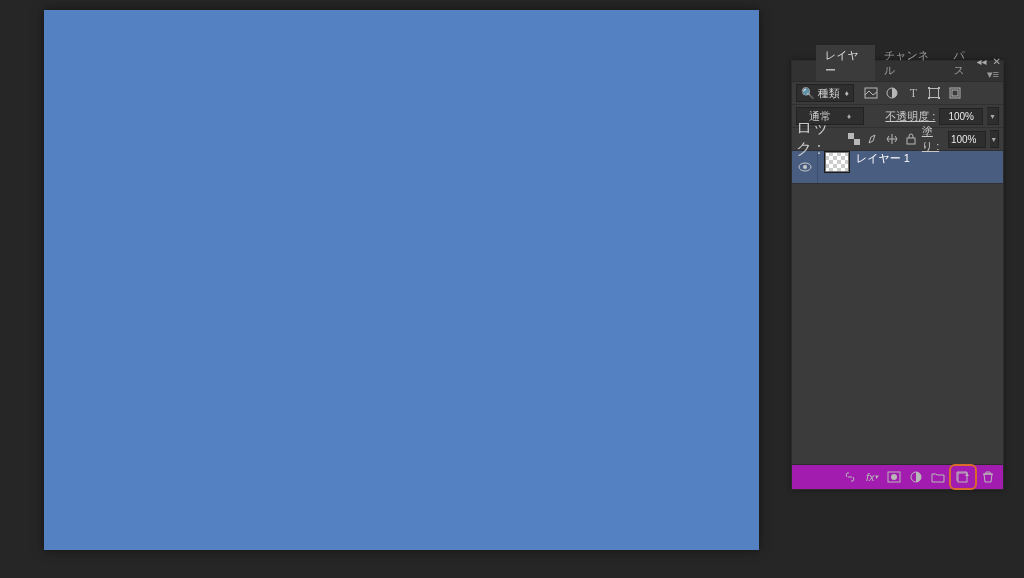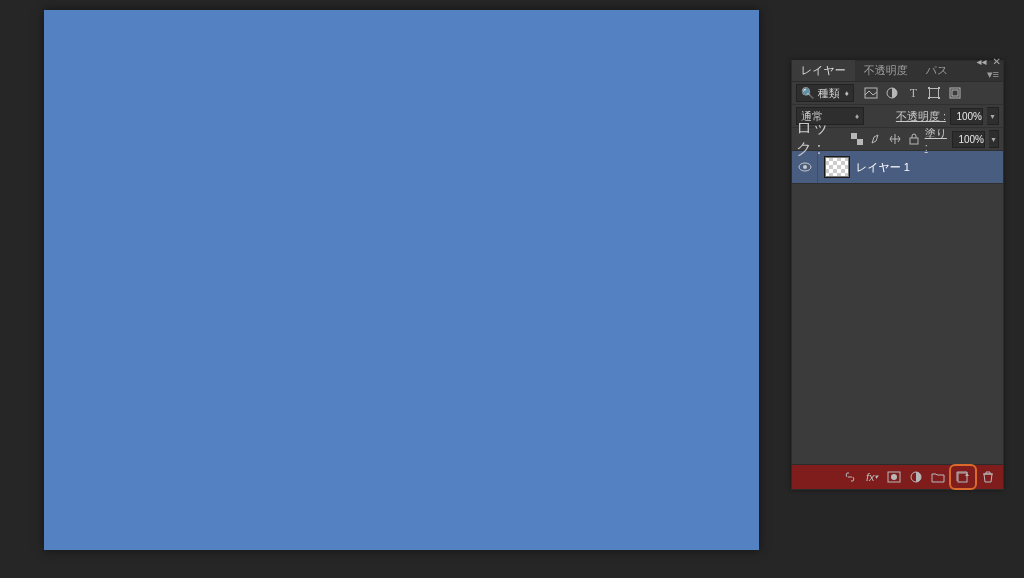--- a/index.html
+++ b/index.html
@@ -6,85 +6,85 @@
   html, body { width: 1024px; height: 578px; background: #262626; overflow: hidden; }
   .stage { position: absolute; left: 0; top: 0; width: 790px; height: 578px; display: flex; align-items: center; justify-content: center; }
   .canvas { position: absolute; top: 10px; left: 44px; width: 715px; height: 540px; background: #5381c1; box-shadow: 0 0 10px rgba(0,0,0,0.5); }
 
   .panel { position: absolute; top: 60px; right: 20px; width: 213px; background: #3b3b3b; color: #c9c9c9; font-size: 11px; border: 1px solid #2c2c2c; box-shadow: 0 0 5px rgba(0,0,0,0.4); }
   .panel-topicons { position: absolute; top: -5px; right: 2px; display: flex; gap: 6px; color: #aaa; font-size: 10px; }
   .panel-topicons span { cursor: pointer; }
 
   .tabs { display: flex; align-items: flex-end; height: 21px; background: #323232; border-bottom: 1px solid #2b2b2b; }
   .tab { padding: 3px 9px 3px 9px; font-size: 11px; color: #9c9c9c; cursor: pointer; }
-  .tab.active { background: #3b3b3b; color: #dcdcdc; }
+  .tab.active { background: #3b3b3b; color: #dcdcdc; margin-left: 24px; }
   .tab-menu { margin-left: auto; padding: 0 4px; font-size: 11px; color: #9c9c9c; cursor: pointer; }
 
   .row { display: flex; align-items: center; height: 23px; padding: 0 4px; gap: 4px; background: #3b3b3b; border-bottom: 1px solid #303030; }
 
   .filter-select { display: flex; align-items: center; height: 18px; background: #2e2e2e; border: 1px solid #222; padding: 0 4px; gap: 3px; cursor: pointer; }
   .filter-select .mag { font-size: 11px; color: #bbb; }
   .filter-select .txt { font-size: 11px; color: #dcdcdc; text-align: center; }
   .filter-select .dd { font-size: 8px; color: #bbb; margin-left: 2px; }
 
   .filter-icons { display: flex; gap: 6px; margin-left: 6px; }
   .f-ico { width: 15px; height: 15px; display: flex; align-items: center; justify-content: center; color: #b8b8b8; cursor: pointer; }
   .f-ico svg { width: 14px; height: 14px; display: block; }
   .f-ico.txt-ico { font-size: 12px; font-family: Georgia, serif; }
 
-  .blend-select { display: flex; align-items: center; flex: 0 0 68px; height: 18px; background: #2e2e2e; border: 1px solid #222; padding: 0 4px; justify-content: space-between; cursor: pointer; }
+  .blend-select { display: flex; align-items: center; flex: 0 0 68px; height: 18px; background: #2e2e2e; border: 1px solid #222; padding: 0 12px; justify-content: space-between; cursor: pointer; }
   .blend-select .dd { font-size: 8px; color: #aaa; }
   .opacity-label { margin-left: auto; font-size: 11px; color: #c9c9c9; text-decoration: underline; }
-  .pct-box { display: flex; align-items: center; height: 17px; background: #2e2e2e; border: 1px solid #222; padding: 0 0; font-size: 10px; color: #eaeaea; min-width: 33px; justify-content: flex-end; }
+  .pct-box { display: flex; align-items: center; height: 17px; background: #2e2e2e; border: 1px solid #222; padding: 0 8px; font-size: 10px; color: #eaeaea; min-width: 33px; justify-content: flex-end; }
   .pct-btn { width: 12px; height: 18px; background: #2e2e2e; border: 1px solid #222; border-left: none; display: flex; align-items: center; justify-content: center; cursor: pointer; color:#aaa; font-size:8px;}
 
   .lock-label { font-size: 16px; color: #c9c9c9; }
   .lock-icons { display: flex; gap: 5px; margin-left: 2px; }
   .l-ico { width: 14px; height: 14px; display: flex; align-items: center; justify-content: center; color: #b8b8b8; cursor: pointer; }
   .l-ico svg { width: 12px; height: 12px; }
 
   .layers { background: #3b3b3b; }
-  .layer { display: flex; align-items: center; height: 33px; border-bottom: 1px solid #303030; cursor: pointer; }
+  .layer { display: flex; align-items: flex-start; height: 33px; border-bottom: 1px solid #303030; cursor: pointer; }
   .layer.selected { background: #495d80; color: #fff; }
   .layer .eye { width: 26px; display: flex; align-items: center; justify-content: center; color: #c9c9c9; cursor: pointer; border-right: 1px solid #303030; height: 100%; }
   .layer.selected .eye { border-right-color: #3c4e6d; }
   .layer .eye svg { width: 14px; height: 14px; }
   .thumb { width: 26px; height: 22px; margin: 0 6px; border: 1px solid #1a1a1a; box-shadow: 0 0 0 1px #777 inset; }
   .thumb.trans { 
     background: 
       linear-gradient(45deg,#ccc 25%,transparent 25%,transparent 75%,#ccc 75%),
       linear-gradient(45deg,#ccc 25%,transparent 25%,transparent 75%,#ccc 75%);
     background-color:#fff; background-size:8px 8px; background-position:0 0,4px 4px;
   }
   .thumb.color { background:#5381c1; }
   .layer .name { font-size: 11px; }
   .layers-empty { height: 280px; background: #3b3b3b; }
 
-  .footer { display: flex; align-items: center; height: 25px; padding: 8px 4px; gap: 0; background: #7f1d1d; border-top: 1px solid #2b2b2b; justify-content: flex-end; }
+  .footer { display: flex; align-items: center; height: 25px; padding: 8px 4px; gap: 0; background: #a21caf; border-top: 1px solid #2b2b2b; justify-content: flex-end; }
   .ft-ico { width: 22px; height: 20px; display: flex; align-items: center; justify-content: center; color: #b8b8b8; cursor: pointer; }
   .ft-ico svg { width: 14px; height: 14px; }
   .ft-spacer { flex: 1; }
   .highlight { border: 2px solid #d96a2b; border-radius: 6px; padding: 1px; }
 </style>
 </head>
 <body>
 
 <div class="stage">
   <div class="canvas"></div>
 </div>
 
 <div class="panel">
   <div class="panel-topicons">
     <span>◂◂</span>
     <span>✕</span>
   </div>
 
   <div class="tabs">
     <div class="tab active">レイヤー</div>
-    <div class="tab">不透明度</div>
+    <div class="tab">チャンネル</div>
     <div class="tab">パス</div>
     <div class="tab-menu">▾≡</div>
   </div>
 
   <div class="row">
     <div class="filter-select">
       <span class="mag">🔍</span>
       <span class="txt">種類</span>
       <span class="dd">♦</span>
     </div>

